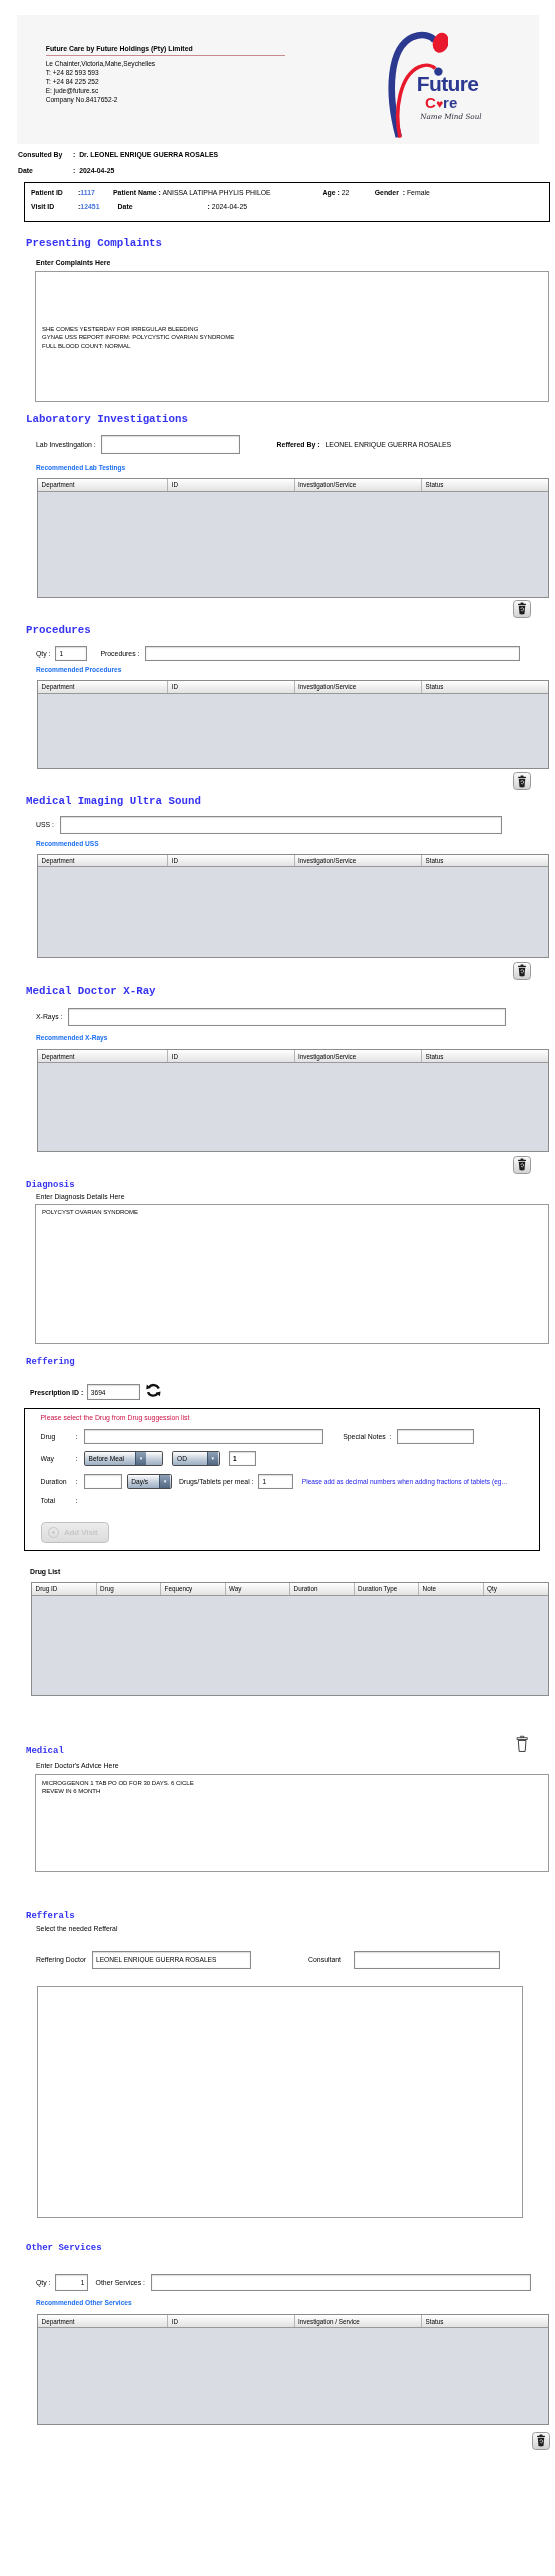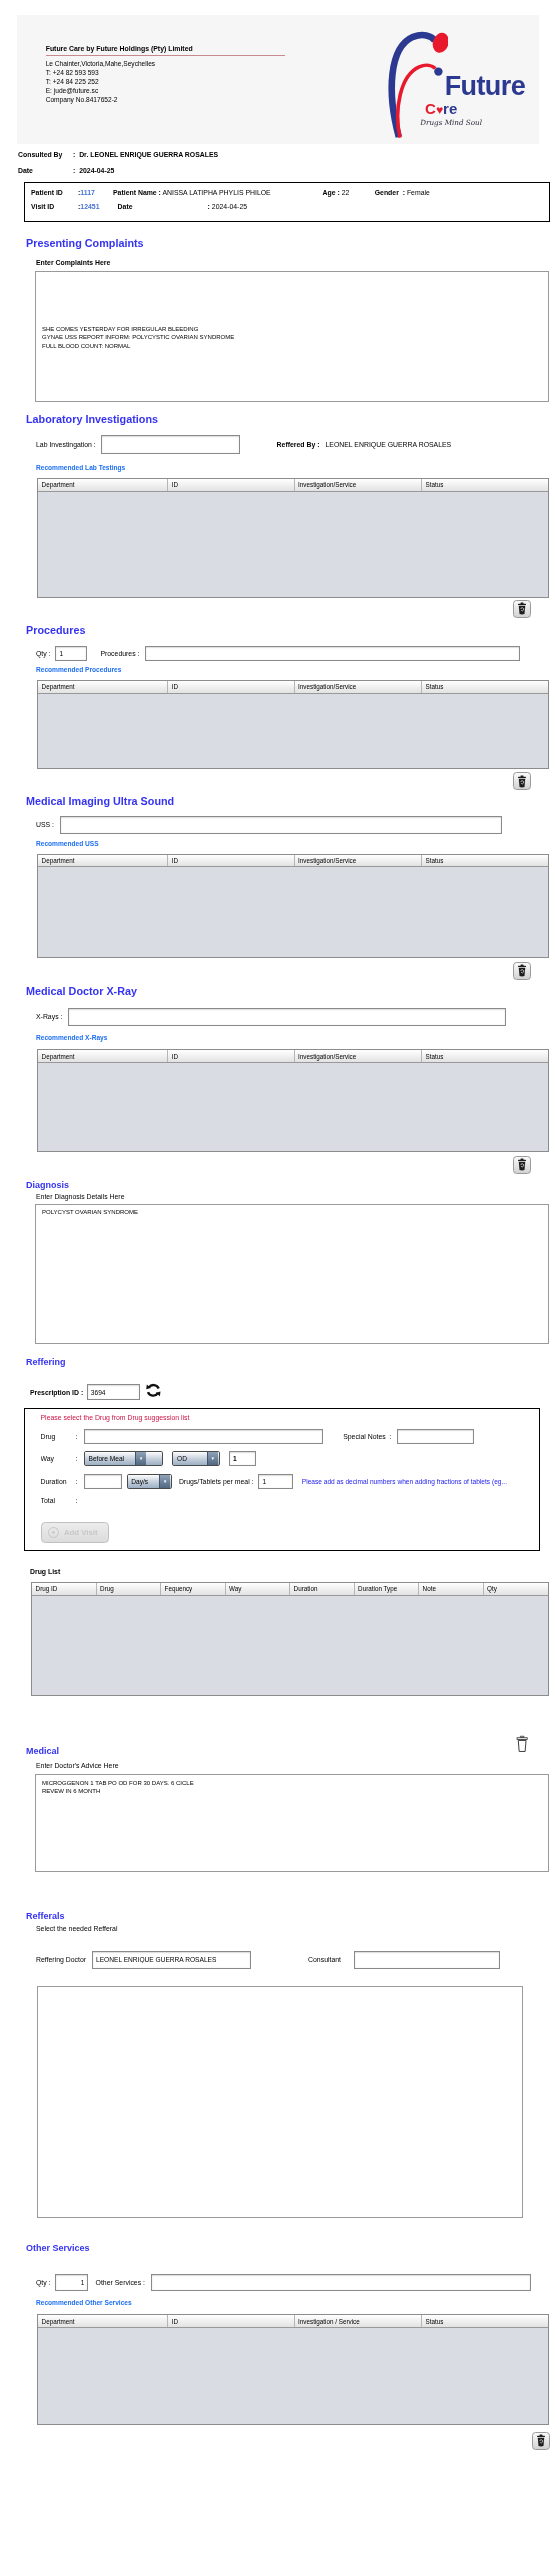--- a/index.html
+++ b/index.html
@@ -4,35 +4,35 @@
 <style>
   html,body{margin:0;padding:0;background:#fff;}
   body{width:556px;height:2576px;overflow:hidden;font-family:"Liberation Sans",sans-serif;color:#000;position:relative;}
   .b{font-weight:bold;}
   .hdr-box{margin:15px 16.7px 0 16.7px;height:129px;background:#f6f6f6;position:relative;}
   .hdr-text{position:absolute;left:29px;top:29px;font-size:6.6px;line-height:9px;}
   .hdr-company{font-size:6.9px;font-weight:bold;border-bottom:1.2px solid #c9898f;padding-bottom:1.8px;margin-bottom:3.6px;display:inline-block;min-width:239px;}
   .logo{position:absolute;left:359px;top:4.8px;width:161px;height:123px;}
   .logo svg{position:absolute;left:0;top:0;}
   .logo-text{position:absolute;left:41px;top:53px;line-height:1;}
-  .logo-future{font-size:27px;font-weight:bold;color:#2b3990;letter-spacing:-0.6px;margin-left:28px;}
+  .logo-future{font-size:21px;font-weight:bold;color:#2b3990;letter-spacing:-0.6px;}
   .logo-care{font-size:15px;font-weight:bold;margin-top:1.2px;margin-left:8.4px;}
   .logo-care .red{color:#e8192c;}
   .logo-care .navy{color:#2b3990;}
   .logo-tag{font-family:"DejaVu Serif",serif;font-style:italic;font-size:7.2px;color:#2a2a3a;margin-top:3px;margin-left:3.6px;}
   .consult{margin:7.2px 0 0 18px;font-size:6.9px;}
   .consult .row{margin-bottom:8.4px;}
   .lbl-c{display:inline-block;width:55px;font-weight:bold;}
   .patient-box{margin:3.6px 0 0 24px;width:512px;border:1.2px solid #000;padding:6px 6px 3.6px 6px;font-size:6.9px;}
   .patient-box .row{margin-bottom:7.2px;white-space:nowrap;}
   .pid{color:#4472d8;font-weight:bold;}
   .pl{font-weight:bold;}
   .pw1{display:inline-block;width:47px;}
   .pw2{display:inline-block;width:57px;}
-  .sec-h{color:#3533f2;font-weight:bold;margin-left:26px;}
+  .sec-h{color:#3533f2;font-weight:bold;margin-left:26px;font-family:Liberation Mono, monospace;}
   .h-lg{font-size:10.8px;}
   .h-md{font-size:9px;}
   .sublabel{margin-left:36px;font-size:6.9px;}
   .link{margin-left:36px;font-size:6.6px;font-weight:bold;color:#1d6ff2;display:inline-block;}
   textarea{font-family:"Liberation Sans",sans-serif;font-size:6px;resize:none;box-sizing:border-box;}
   .ta{display:block;margin-left:35px;width:514px;border:0.6px solid #9a9a9a;padding:3.6px 6px;line-height:8.4px;}
   .input{border:0.6px solid #8a8a8a;background:#fff;font-family:"Liberation Sans",sans-serif;font-size:6.6px;padding:1.2px 3px;box-shadow:inset 0 0.6px 1.2px rgba(0,0,0,.25);box-sizing:border-box;}
   .tbl{margin-left:37px;width:512px;border:0.6px solid #8c8c8c;box-sizing:border-box;}
   .tbl-head{display:grid;background:linear-gradient(#ffffff,#e2e2e2);border-bottom:0.6px solid #999;}
   .cols4{grid-template-columns:25.5% 24.8% 25% 24.7%;}
@@ -76,21 +76,21 @@
   <div class="logo">
     <svg width="72" height="120" viewBox="0 0 120 200">
       <path d="M38 195 C 18 120, 22 45, 62 28 C 78 22, 92 26, 98 34" stroke="#2b3990" stroke-width="11" fill="none"></path>
       <ellipse cx="108" cy="38" rx="13" ry="17" transform="rotate(18 108 38)" fill="#e8192c"></ellipse>
       <path d="M40 196 C 30 150, 40 92, 72 78 C 84 73, 94 76, 99 81" stroke="#e8192c" stroke-width="6" fill="none"></path>
       <circle cx="104" cy="86" r="7" fill="#2b3990"></circle>
     </svg>
     <div class="logo-text">
       <div class="logo-future">Future</div>
       <div class="logo-care"><span class="red">C</span><span class="red" style="font-size:12px;">♥</span><span class="navy">re</span></div>
-      <div class="logo-tag">Drugs Mind Soul</div>
+      <div class="logo-tag">Name Mind Soul</div>
     </div>
   </div>
 </div>
 
 
 <div class="consult">
   <div class="row"><span class="lbl-c">Consulted By</span><span class="b">:</span>&nbsp;&nbsp;<span class="b">Dr.  LEONEL ENRIQUE GUERRA ROSALES</span></div>
   <div class="row"><span class="lbl-c">Date</span><span class="b">:</span>&nbsp;&nbsp;<span class="b">2024-04-25</span></div>
 </div>
 

